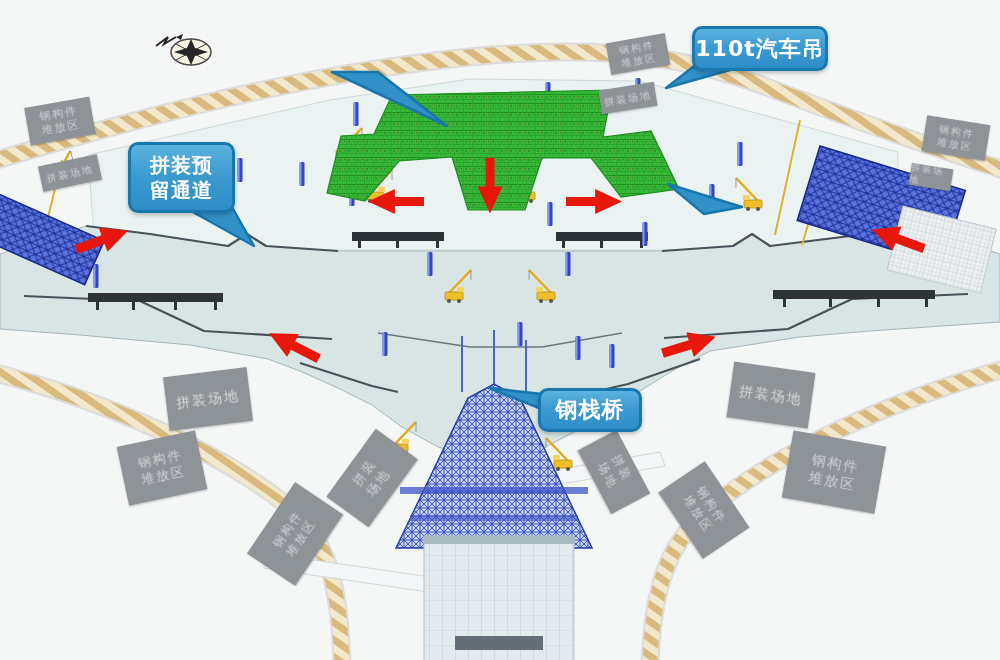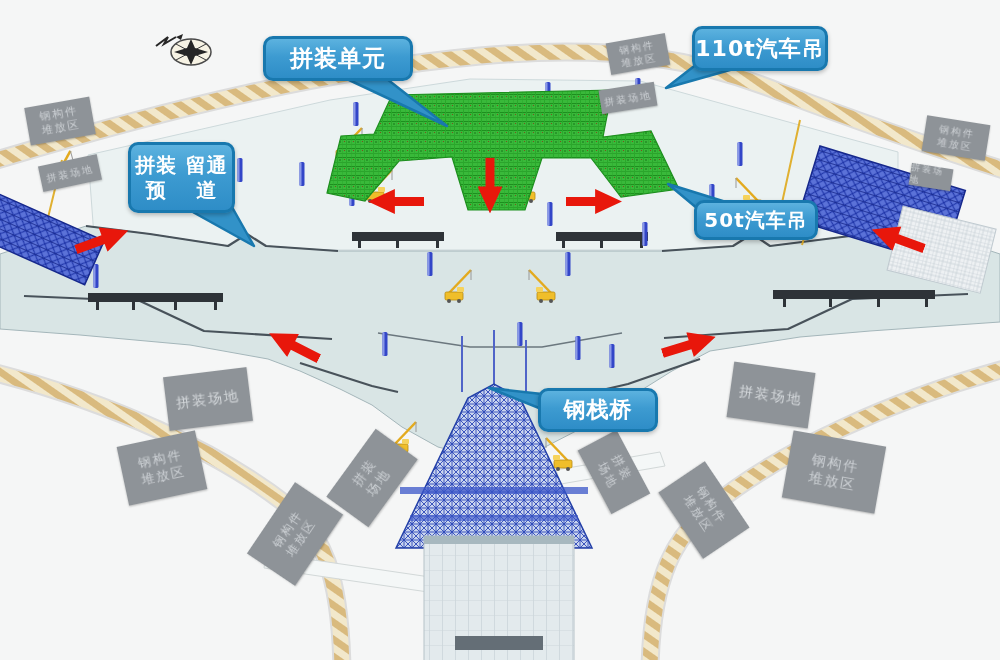--- a/index.html
+++ b/index.html
@@ -269,30 +269,24 @@
   </div>
 
   <span class="red-arrow" style="left:368px;top:189px;width:56px;height:25px;transform:rotate(180deg)"></span>
   <span class="red-arrow" style="left:462px;top:173px;width:56px;height:25px;transform:rotate(90deg)"></span>
   <span class="red-arrow" style="left:566px;top:189px;width:56px;height:25px"></span>
   <span class="red-arrow" style="left:74px;top:227px;width:56px;height:26px;transform:rotate(-20deg)"></span>
   <span class="red-arrow" style="left:870px;top:226px;width:56px;height:26px;transform:rotate(200deg)"></span>
   <span class="red-arrow" style="left:266px;top:333px;width:56px;height:26px;transform:rotate(207deg)"></span>
   <span class="red-arrow" style="left:661px;top:332px;width:56px;height:26px;transform:rotate(-17deg)"></span>
 
-  <div class="callout" style="left:263px;top:36px;width:150px;height:45px;font-size:23px">
-    <span>拼装单元</span>
-  </div>
   <div class="callout" style="left:692px;top:26px;width:136px;height:45px;font-size:22px">
     <span>110t汽车吊</span>
   </div>
-  <div class="callout" style="left:128px;top:142px;width:107px;height:71px;font-size:20px;flex-direction:row">
+  <div class="callout" style="left:128px;top:142px;width:107px;height:71px;font-size:20px;flex-direction:column">
     <span>拼装预</span>
     <span>留通道</span>
   </div>
-  <div class="callout" style="left:694px;top:200px;width:124px;height:40px;font-size:20px">
-    <span>50t汽车吊</span>
-  </div>
-  <div class="callout" style="left:538px;top:388px;width:120px;height:44px;font-size:22px">
+  <div class="callout" style="left:538px;top:388px;width:104px;height:44px;font-size:22px">
     <span>钢栈桥</span>
   </div>
 
 </div>
 
 </body></html>

